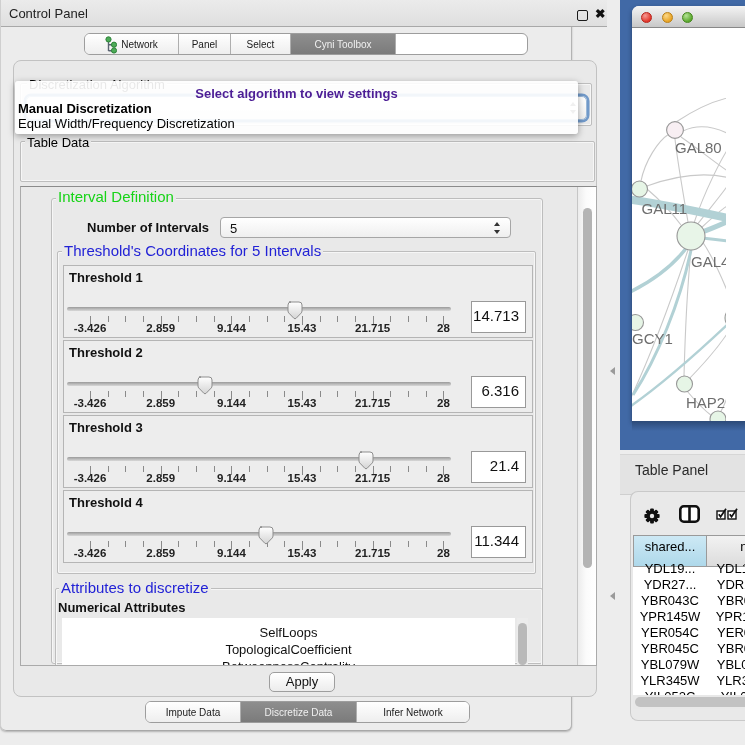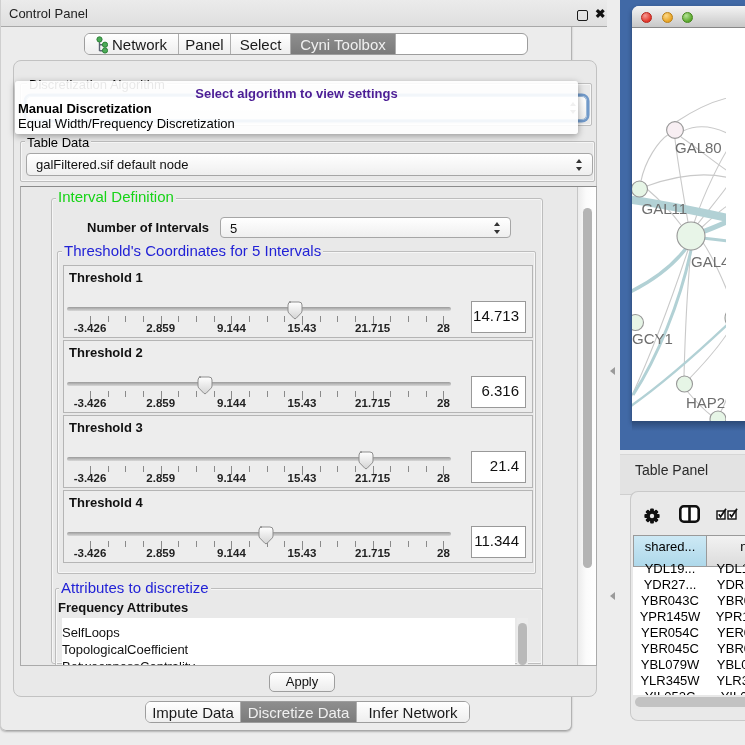--- a/index.html
+++ b/index.html
@@ -16,21 +16,21 @@
   background:linear-gradient(180deg,#ebebeb,#dfdfdf);
   border-bottom:1px solid #a8a8a8; }
 #cptitle .t { position:absolute; left:8px; top:6px; font-size:13px; color:#222; }
 #btn-sq { left:576px; top:10px; width:11px; height:11px; border:1.6px solid #1a1a1a; border-radius:2px; }
 #btn-x { left:594px; top:6px; font-size:12.5px; font-weight:bold; color:#111; }
 
 
 .seg { position:absolute; display:flex; height:22px; border:1px solid #9d9d9d;
   border-radius:6px; background:#fff; overflow:hidden; }
 .seg .tb { height:100%; display:flex; align-items:center; justify-content:center;
-  font-size:15px; color:#1a1a1a; background:linear-gradient(180deg,#ffffff,#eeeeee);
+  font-size:10px; color:#1a1a1a; background:linear-gradient(180deg,#ffffff,#eeeeee);
   border-right:1px solid #aeaeae; }
 .seg .tb:last-child { border-right:none; }
 .seg .tb.sel { background:linear-gradient(180deg,#8e8e8e,#7b7b7b); color:#f0f0f0; }
 #toptabs { left:84px; top:33px; }
 #bottabs { left:145px; top:701px; }
 
 
 #content { left:13px; top:60px; width:584px; height:637px; background:#e9e9e9;
   border:1px solid #c2c2c2; border-radius:8px; }
 
@@ -72,21 +72,21 @@
 .tpanel .tl { position:absolute; top:56px; font-size:11.5px; font-weight:bold; color:#222;
   transform:translateX(-50%); }
 .tpanel .vbox { position:absolute; left:407px; top:35px; width:55px; height:32px;
   background:#fff; border:1px solid #999; font-size:15px; color:#111;
   text-align:right; padding:5px 6px 0 0; }
 .thumb-s { position:absolute; top:35px; }
 
 
 #attrlist { left:41px; top:431px; width:453px; height:47px; background:#fff;
   border:0; font-size:13px; color:#111; overflow:hidden; padding-top:6px; }
-#attrlist div { padding:0 0 0 0; line-height:17px; }
+#attrlist div { padding:0 0 0 0; line-height:17px;text-align:center; }
 #alsb { left:496px; top:431px; width:11px; height:47px; background:#ececec; }
 #alsb .thumb { position:absolute; left:1px; top:5px; width:9px; height:42px;
   background:#b9b9b9; border-radius:5px; }
 
 
 #applybtn { left:269px; top:672px; width:66px; height:20px;
   background:linear-gradient(180deg,#ffffff,#ececec); border:1px solid #9e9e9e;
   border-radius:5px; font-size:13px; color:#111; text-align:center; line-height:18px; }
 
 
@@ -159,24 +159,20 @@
 
     <div class="group" style="left:20px; top:83px; width:572px; height:43px;"></div>
     <div class="gtitle" style="left:27px; top:77px;">Discretization Algorithm</div>
     <div class="combo" style="left:26px; top:96px; width:561px; height:24px; border:1px solid #9ab8d8;
          box-shadow:0 0 0 2.5px rgba(72,126,190,0.75); border-radius:5px;">
       <span class="arrows" style="opacity:0.8;"></span>
     </div>
 
     <div class="group" style="left:20px; top:141px; width:575px; height:41px;"></div>
     <div class="gtitle" style="left:25px; top:135px;">Table Data</div>
-    <div class="combo" style="left:26px; top:153px; width:567px; height:23px;">
-      <span class="cv">galFiltered.sif default node</span>
-      <span class="arrows"></span>
-    </div>
 
     <div class="abs" id="scrollpane">
 
       <div class="group" style="left:30px; top:11px; width:492px; height:466px; border-radius:3px;"></div>
       <div class="gtitle big" style="left:35px; top:1px; color:#16d316;">Interval Definition</div>
 
       <div class="abs" style="left:66px; top:33px; font-size:13px; font-weight:bold; color:#111;">Number of Intervals</div>
       <div class="combo" style="left:199px; top:30px; width:291px; height:21px;">
         <span class="cv">5</span>
         <span class="arrows"></span>
@@ -254,21 +250,21 @@
         <span class="tl" style="left:308.7px;">21.715</span>
         <span class="tl" style="left:379.4px;">28</span>
         <svg class="thumb-s" style="left:192px;" width="18" height="20" viewBox="0 0 18 20">
           <path d="M4 1 h10 a3 3 0 0 1 3 3 v6 a3 3 0 0 1 -0.9 2.1 l-5 5.2 a1.6 1.6 0 0 1 -2.2 0 l-5 -5.2 a3 3 0 0 1 -0.9 -2.1 v-6 a3 3 0 0 1 3 -3 z" fill="url(#tg)" stroke="#8d8d8d"></path>
         </svg>
         <div class="vbox">11.344</div>
       </div>
 
       <div class="group" style="left:34px; top:401px; width:488px; height:90px;"></div>
       <div class="gtitle big" style="left:38px; top:392px; color:#2222d6;">Attributes to discretize</div>
-      <div class="abs" style="left:37px; top:413px; font-size:13px; font-weight:bold; color:#111;">Frequency Attributes</div>
+      <div class="abs" style="left:37px; top:413px; font-size:13px; font-weight:bold; color:#111;">Numerical Attributes</div>
       <div class="abs" id="attrlist">
         <div>SelfLoops</div>
         <div>TopologicalCoefficient</div>
         <div>BetweennessCentrality</div>
       </div>
       <div class="abs" id="alsb">
           <div class="thumb"></div>
         </div>
 
       <div id="vsb">

